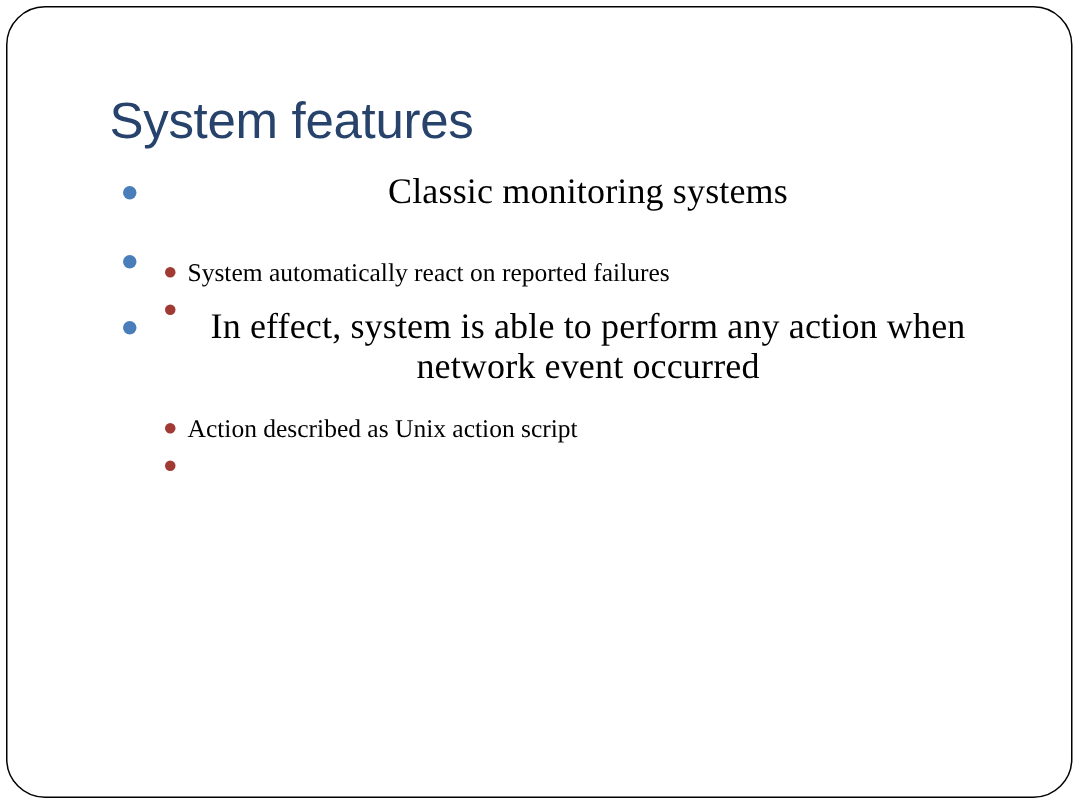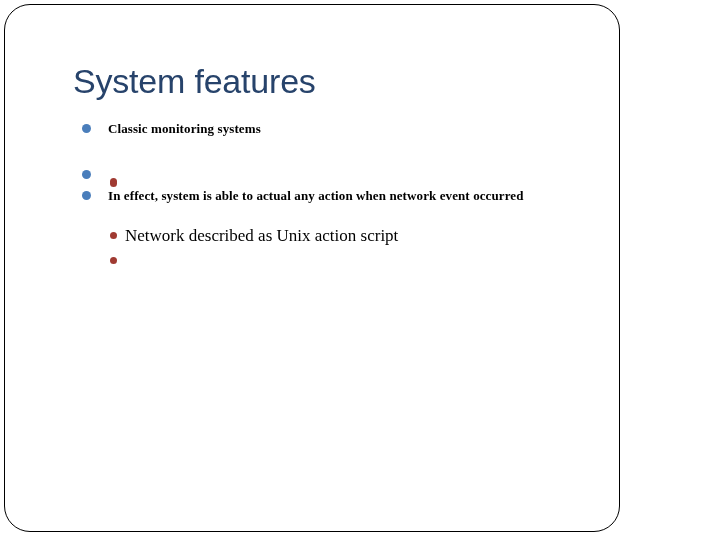--- a/index.html
+++ b/index.html
@@ -11,21 +11,21 @@
     width: 720px;
     height: 540px;
     overflow: hidden;
     font-family: "Liberation Serif", "DejaVu Serif", serif;
   }
 
   .slide {
     position: absolute;
     left: 4px;
     top: 4px;
-    width: 616px;
+    width: 711px;
     height: 528px;
     box-sizing: border-box;
     border: 1px solid #000000;
     border-radius: 26px;
     background: #ffffff;
   }
 
   .slide-title {
     position: absolute;
     left: 68px;
@@ -48,25 +48,26 @@
   .bullet {
     position: relative;
     display: block;
   }
 
   
   .lvl1 {
     margin: 0 0 2px 0;
     padding-left: 103px;
     padding-right: 40px;
-    font-size: 13px;
-    font-weight: bold;
+    font-size: 24px;
+    font-weight: normal;
     color: #000000;
     line-height: 27px;
     letter-spacing: 0.1px;
+    text-align: center;
   }
   .lvl1 .dot {
     position: absolute;
     left: 77px;
     top: 9px;
     width: 9px;
     height: 9px;
     border-radius: 50%;
     background: #4A7EBB;
   }
@@ -115,38 +116,39 @@
     <div class="gap-md"></div>
 
     <div class="bullet lvl1">
       <span class="dot"></span>
     </div>
 
     <div class="gap-sm"></div>
 
     <div class="bullet lvl2">
       <span class="dot"></span>
+      <span>System automatically react on reported failures</span>
     </div>
 
     <div class="bullet lvl2">
       <span class="dot"></span>
     </div>
 
     <div class="gap-md"></div>
 
     <div class="bullet lvl1">
       <span class="dot"></span>
-      <span>In effect, system is able to actual any action when network event occurred</span>
+      <span>In effect, system is able to perform any action when network event occurred</span>
     </div>
 
     <div class="gap-lg"></div>
 
     <div class="bullet lvl2">
       <span class="dot"></span>
-      <span>Network described as Unix action script</span>
+      <span>Action described as Unix action script</span>
     </div>
 
     <div class="bullet lvl2">
       <span class="dot"></span>
     </div>
 
   </div>
 </div>
 
 </body></html>

